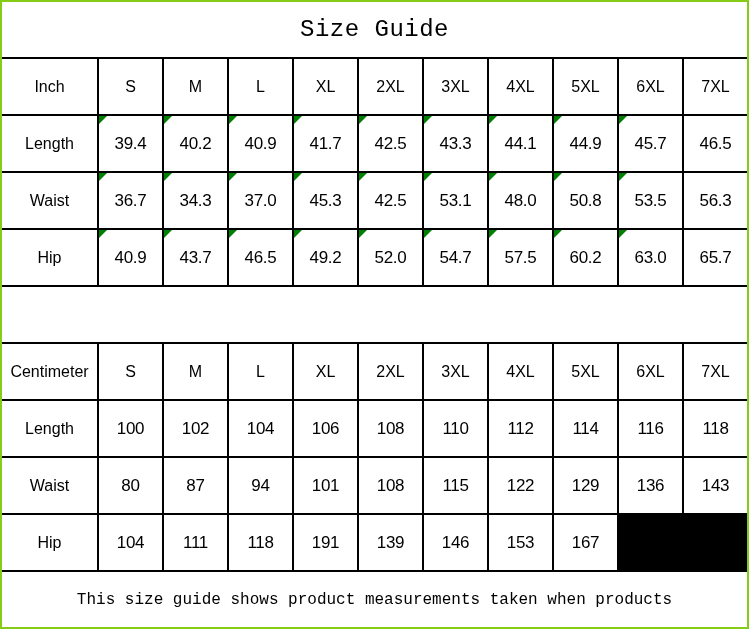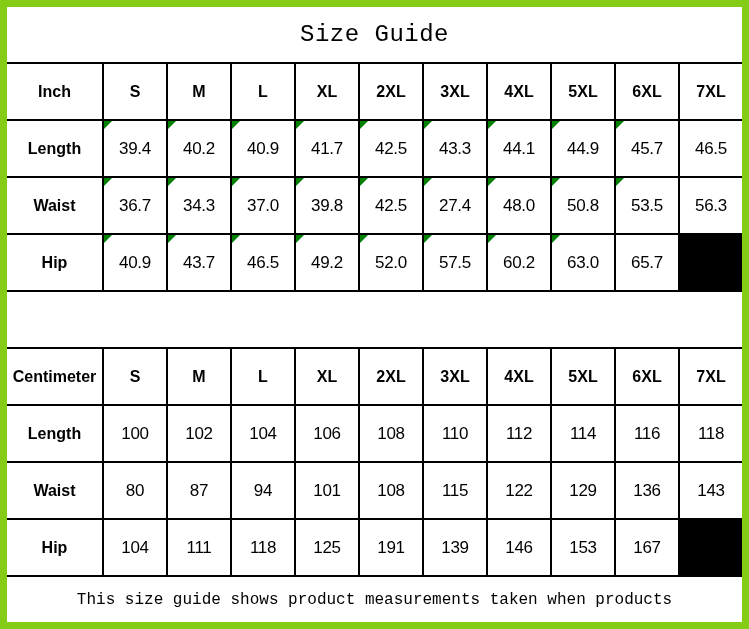--- a/index.html
+++ b/index.html
@@ -1,37 +1,37 @@
 <!DOCTYPE html>
 <html><head>
 <meta charset="utf-8">
 <style>
   html, body { margin: 0; padding: 0; background: #ffffff; }
   .frame {
     width: 749px; height: 629px; box-sizing: border-box;
     background: #000000;
-    border: 7px solid #84cc16;
+    border: 2px solid #84cc16;
     display: grid;
     grid-template-columns: 95px repeat(10, 1fr);
     grid-template-rows: repeat(10, 55px) 1fr;
     gap: 2px;
     font-family: "Liberation Sans", sans-serif;
     color: #000000;
   }
   .c {
     background: #ffffff;
     display: flex; align-items: center; justify-content: center;
     position: relative; overflow: hidden;
   }
   .span { grid-column: 1 / -1; }
   .title {
     font-family: "Liberation Mono", "DejaVu Sans Mono", monospace;
     font-size: 24px; letter-spacing: 0.5px;
   }
-  .hd { font-weight: bold; font-size: 16px; }
+  .hd { font-weight: normal; font-size: 16px; }
   .num { font-size: 17px; letter-spacing: -0.3px; }
   .flag {
     position: absolute; top: 0; left: 0;
     width: 0; height: 0;
     border-top: 8px solid #008000;
     border-right: 8px solid transparent;
   }
   .footer {
     font-family: "Liberation Mono", "DejaVu Sans Mono", monospace;
     font-size: 16px; line-height: 1.5;
@@ -106,29 +106,29 @@
   <div class="c num">
       <i class="flag"></i>
       <span>34.3</span>
     </div>
   <div class="c num">
       <i class="flag"></i>
       <span>37.0</span>
     </div>
   <div class="c num">
       <i class="flag"></i>
-      <span>39.8</span>
+      <span>45.3</span>
     </div>
   <div class="c num">
       <i class="flag"></i>
       <span>42.5</span>
     </div>
   <div class="c num">
       <i class="flag"></i>
-      <span>27.4</span>
+      <span>53.1</span>
     </div>
   <div class="c num">
       <i class="flag"></i>
       <span>48.0</span>
     </div>
   <div class="c num">
       <i class="flag"></i>
       <span>50.8</span>
     </div>
   <div class="c num">
@@ -152,20 +152,24 @@
       <i class="flag"></i>
       <span>46.5</span>
     </div>
   <div class="c num">
       <i class="flag"></i>
       <span>49.2</span>
     </div>
   <div class="c num">
       <i class="flag"></i>
       <span>52.0</span>
+    </div>
+  <div class="c num">
+      <i class="flag"></i>
+      <span>54.7</span>
     </div>
   <div class="c num">
       <i class="flag"></i>
       <span>57.5</span>
     </div>
   <div class="c num">
       <i class="flag"></i>
       <span>60.2</span>
     </div>
   <div class="c num">
@@ -211,21 +215,20 @@
   <div class="c num">115</div>
   <div class="c num">122</div>
   <div class="c num">129</div>
   <div class="c num">136</div>
   <div class="c num">143</div>
 
   <div class="c hd">Hip</div>
   <div class="c num">104</div>
   <div class="c num">111</div>
   <div class="c num">118</div>
-  <div class="c num">125</div>
   <div class="c num">191</div>
   <div class="c num">139</div>
   <div class="c num">146</div>
   <div class="c num">153</div>
   <div class="c num">167</div>
 
   <div class="c span footer">
     <div>This size guide shows product measurements taken when products</div>
   </div>
 

